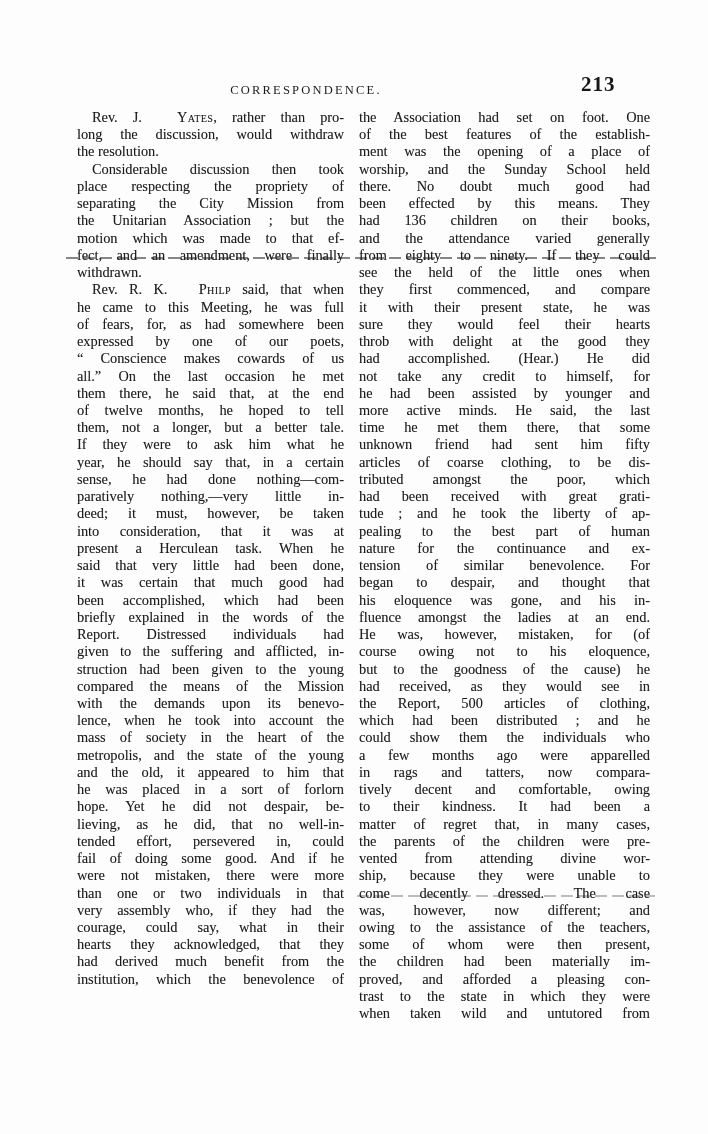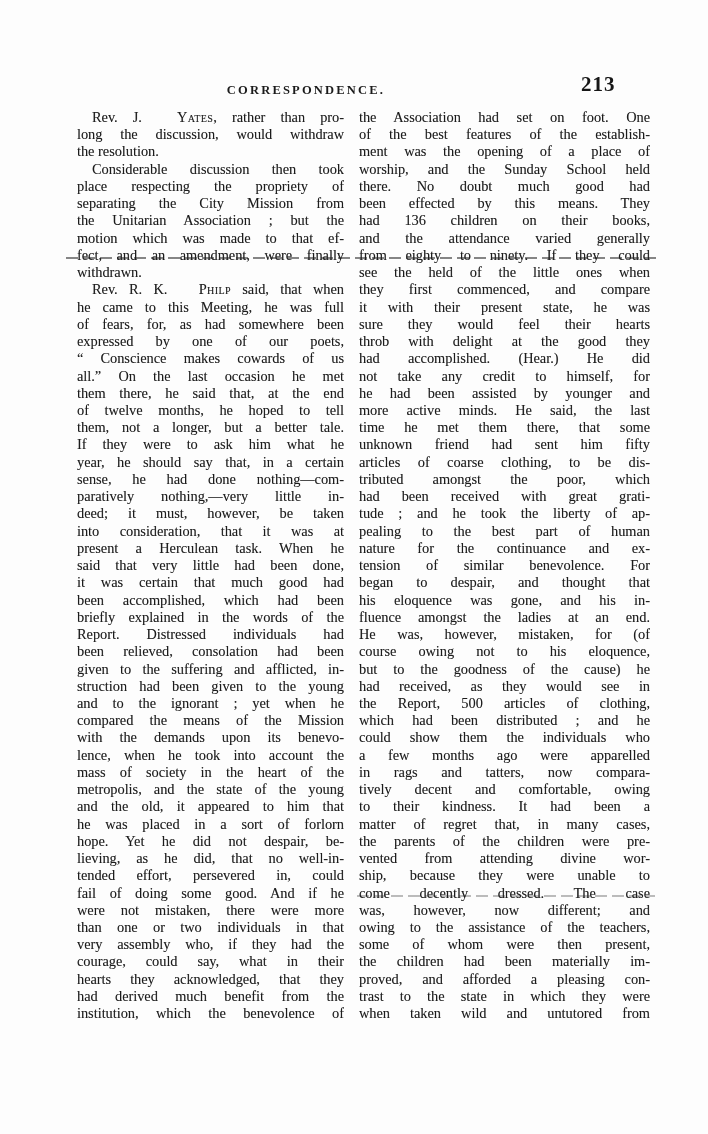--- a/index.html
+++ b/index.html
@@ -12,21 +12,21 @@
     color: #1c1c1c;
     overflow: hidden;
   }
   .running-head-title {
     position: absolute;
     top: 83px;
     left: 0;
     width: 612px;
     text-align: center;
     font-size: 12.5px;
-    font-weight: 700;
+    font-weight: 400;
     letter-spacing: 2.2px;
     color: #1b1b1b;
   }
   .page-num {
     position: absolute;
     top: 72px;
     left: 581px;
     font-size: 21px;
     font-weight: 700;
     letter-spacing: 1px;
@@ -93,24 +93,22 @@
       <div class="line"><span>sense, he had done nothing—com-</span></div>
       <div class="line"><span>paratively nothing,—very little in-</span></div>
       <div class="line"><span>deed; it must, however, be taken</span></div>
       <div class="line"><span>into consideration, that it was at</span></div>
       <div class="line"><span>present a Herculean task. When he</span></div>
       <div class="line"><span>said that very little had been done,</span></div>
       <div class="line"><span>it was certain that much good had</span></div>
       <div class="line"><span>been accomplished, which had been</span></div>
       <div class="line"><span>briefly explained in the words of the</span></div>
       <div class="line"><span>Report. Distressed individuals had</span></div>
-      <div class="line"><span>been relieved, consolation had been</span></div>
       <div class="line"><span>given to the suffering and afflicted, in-</span></div>
       <div class="line"><span>struction had been given to the young</span></div>
-      <div class="line"><span>and to the ignorant ; yet when he</span></div>
       <div class="line"><span>compared the means of the Mission</span></div>
       <div class="line"><span>with the demands upon its benevo-</span></div>
       <div class="line"><span>lence, when he took into account the</span></div>
       <div class="line"><span>mass of society in the heart of the</span></div>
       <div class="line"><span>metropolis, and the state of the young</span></div>
       <div class="line"><span>and the old, it appeared to him that</span></div>
       <div class="line"><span>he was placed in a sort of forlorn</span></div>
       <div class="line"><span>hope. Yet he did not despair, be-</span></div>
       <div class="line"><span>lieving, as he did, that no well-in-</span></div>
       <div class="line"><span>tended effort, persevered in, could</span></div>

